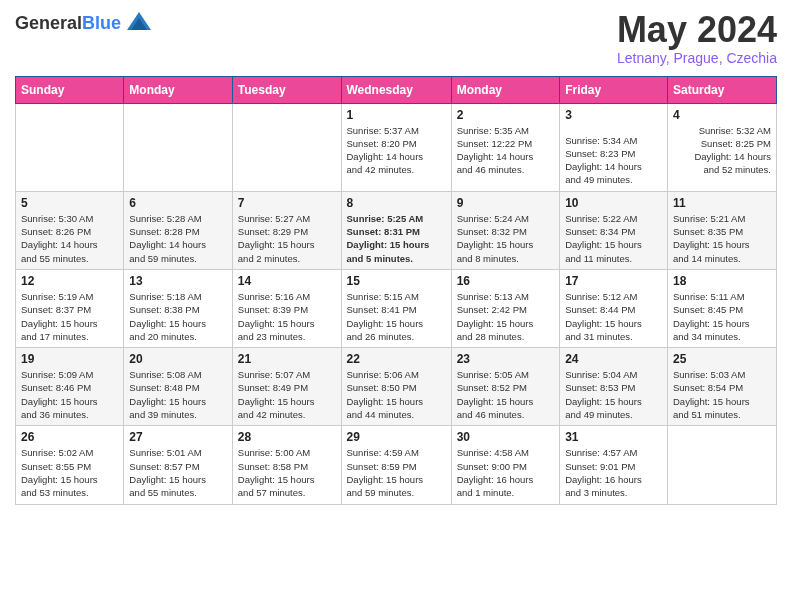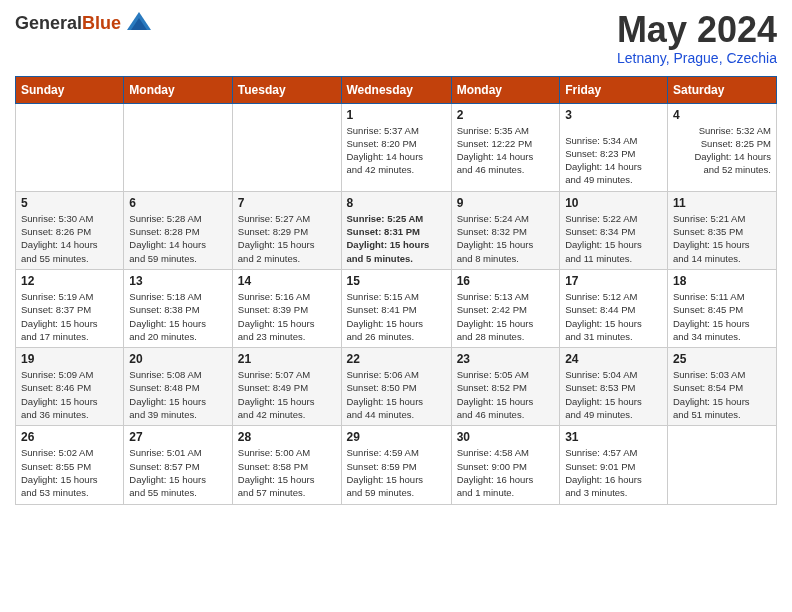--- a/index.html
+++ b/index.html
@@ -24,46 +24,46 @@
     .logo {
       display: flex;
       align-items: center;
     }
     .logo-text {
       font-size: 18px;
       font-weight: bold;
       line-height: 1.1;
     }
     .logo-general { color: #333; }
-    .logo-blue { color: #c2410c; }
+    .logo-blue { color: #3b82f6; }
     .logo-icon {
       width: 28px;
       height: 28px;
       margin-left: 2px;
     }
     .title-block {
       text-align: right;
     }
     .month-title {
       font-size: 36px;
       font-weight: bold;
       color: #333;
       line-height: 1.1;
     }
     .location {
       font-size: 14px;
-      color: #1d4ed8;
+      color: #8b5cf6;
     }
     .calendar {
       width: 100%;
       border-collapse: collapse;
       font-size: 10.5px;
     }
     .calendar th {
-      background: #c2410c;
+      background: #ec4899;
       color: #fff;
       text-align: left;
       padding: 6px 5px;
       font-size: 12px;
       font-weight: bold;
       border: 1px solid #1a5a9f;
     }
     .calendar td {
       border: 1px solid #ccc;
       vertical-align: top;

